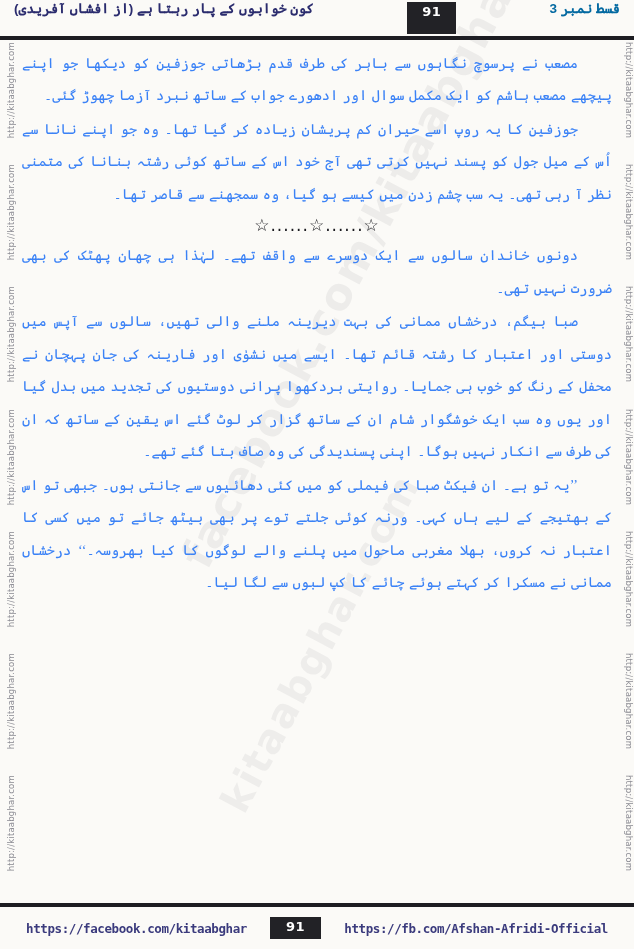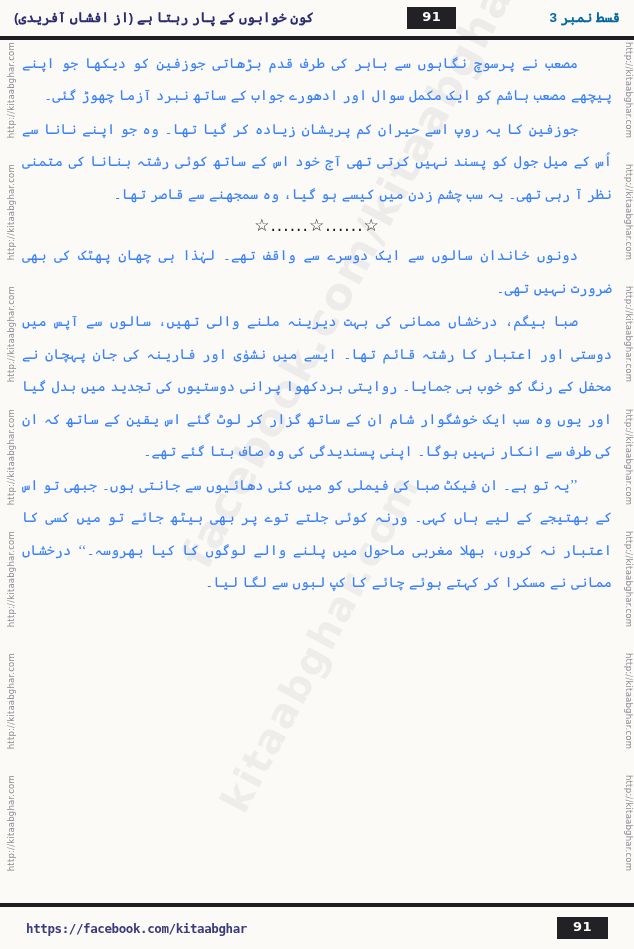--- a/index.html
+++ b/index.html
@@ -26,21 +26,20 @@
   }
 
   
   .header {
     position: absolute;
     top: 0;
     left: 0;
     width: 634px;
     height: 36px;
     display: flex;
-    align-items: center;
     justify-content: space-between;
     flex-direction: row-reverse;
     padding: 2px 14px;
     box-sizing: border-box;
   }
   .header-title {
     color: #2b2c6e;
     font-size: 13.5px;
     font-weight: bold;
     direction: rtl;
@@ -267,15 +266,16 @@
     <p class="para">دونوں خاندان سالوں سے ایک دوسرے سے واقف تھے۔ لہٰذا ہی چھان پھٹک کی بھی ضرورت نہیں تھی۔</p>
     <p class="para">صبا بیگم، درخشاں ممانی کی بہت دیرینہ ملنے والی تھیں، سالوں سے آپس میں دوستی اور اعتبار کا رشتہ قائم تھا۔ ایسے میں نشوٰی اور فارینہ کی جان پہچان نے محفل کے رنگ کو خوب ہی جمایا۔ روایتی بردکھوا پرانی دوستیوں کی تجدید میں بدل گیا اور یوں وہ سب ایک خوشگوار شام ان کے ساتھ گزار کر لوٹ گئے اس یقین کے ساتھ کہ ان کی طرف سے انکار نہیں ہوگا۔ اپنی پسندیدگی کی وہ صاف بتا گئے تھے۔</p>
     <p class="para">’’یہ تو ہے۔ ان فیکٹ صبا کی فیملی کو میں کئی دھائیوں سے جانتی ہوں۔ جبھی تو اس کے بھتیجے کے لیے ہاں کہی۔ ورنہ کوئی جلتے توے پر بھی بیٹھ جائے تو میں کسی کا اعتبار نہ کروں، بھلا مغربی ماحول میں پلنے والے لوگوں کا کیا بھروسہ۔‘‘ درخشاں ممانی نے مسکرا کر کہتے ہوئے چائے کا کپ لبوں سے لگا لیا۔</p>
 
   </div>
 
   <div class="rule-bottom"></div>
   <div class="footer">
     <a class="footer-link" href="#">https://facebook.com/kitaabghar</a>
     <div class="footer-badge">91</div>
+    <a class="footer-link" href="#">https://fb.com/Afshan-Afridi-Official</a>
   </div>
 
 </div>
 
 </body></html>

